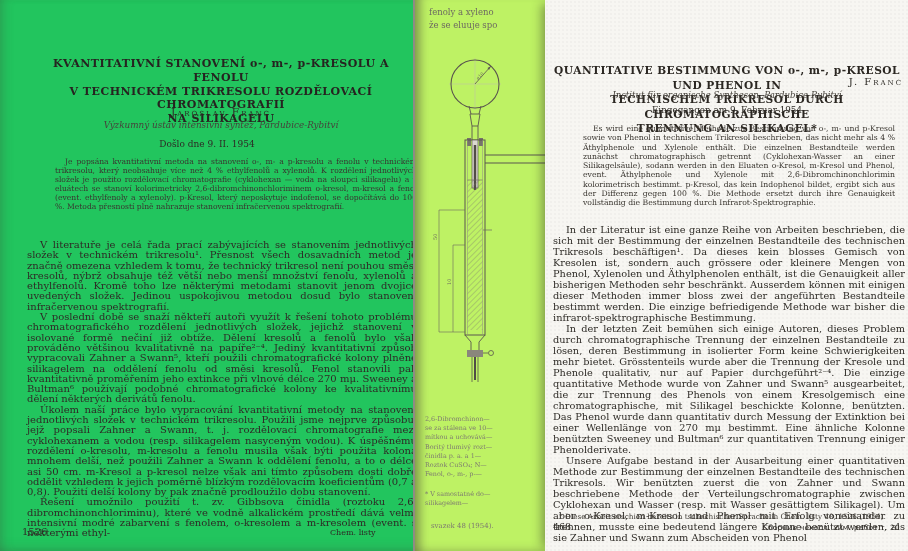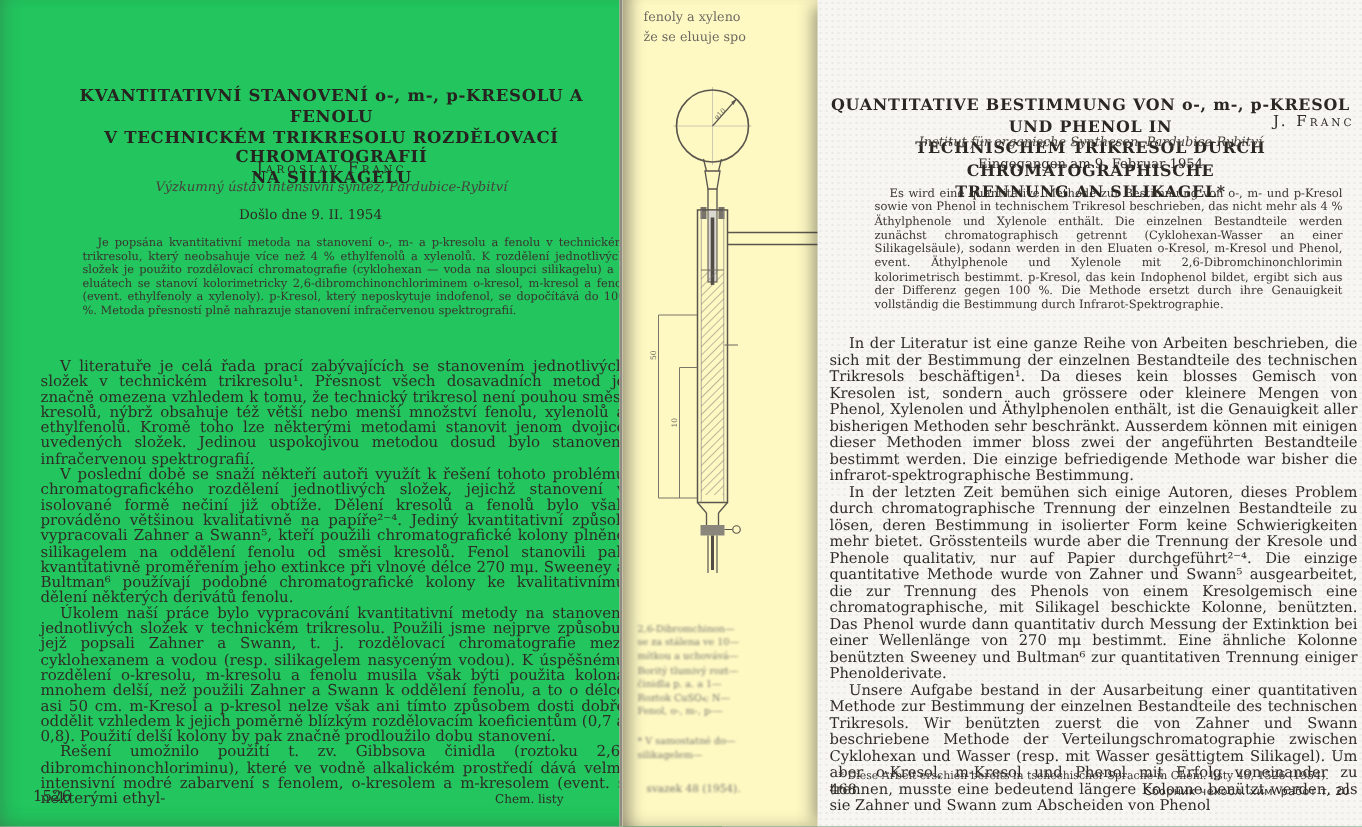--- a/index.html
+++ b/index.html
@@ -3,21 +3,21 @@
 <meta charset="utf-8">
 <style>
   html,body{margin:0;padding:0;background:#b9b8b4;}
   #scan{position:relative;width:908px;height:551px;overflow:hidden;
         font-family:"DejaVu Serif","Liberation Serif",serif;color:#2e2b26;}
   .page{position:absolute;top:0;height:551px;}
   
   #page-left{left:0;width:481px;background:#22c55e;z-index:1;
      box-shadow:inset 10px 0 12px -8px rgba(70,66,60,.30), inset 0 -10px 12px -8px rgba(70,66,60,.22),
                 inset -14px 0 14px -10px rgba(70,66,60,.30);text-decoration:underline;}
-  #page-mid{left:413px;width:132px;background:#fef9c3;z-index:2;overflow:hidden;
+  #page-mid{left:413px;width:132px;background:#bef264;z-index:2;overflow:hidden;
      border-left:2px solid #8f8b84;
      box-shadow:inset 12px 0 10px -7px rgba(55,52,47,.45), inset 0 -8px 10px -7px rgba(55,52,47,.25);}
   #page-right{left:545px;width:363px;background:#f7f6f2;z-index:3;
      background-image:radial-gradient(rgba(125,118,105,.10) .6px, transparent .8px);
      background-size:4px 4px;
      box-shadow:-7px 0 10px -4px rgba(45,42,38,.45);}
   .abs{position:absolute;}
   .center{text-align:center;}
   .title{font-weight:700;letter-spacing:.5px;color:#262320;}
   .smallcaps{font-variant:small-caps;letter-spacing:2px;}

